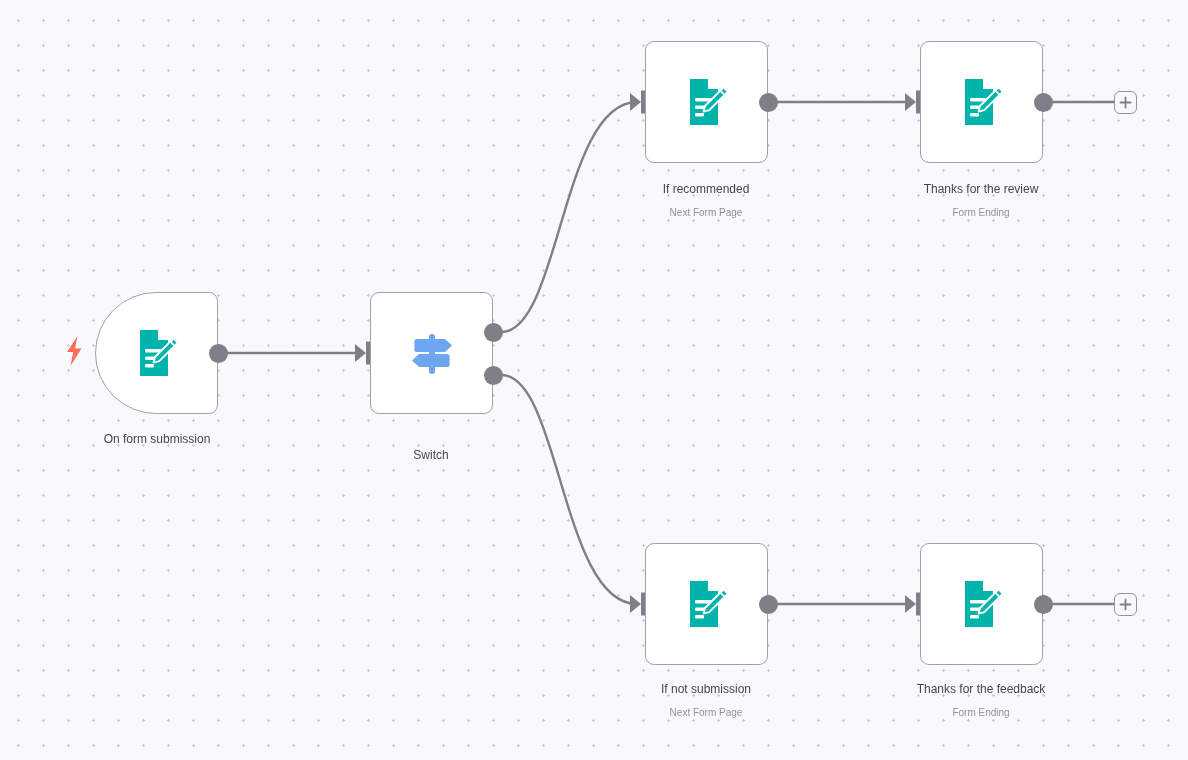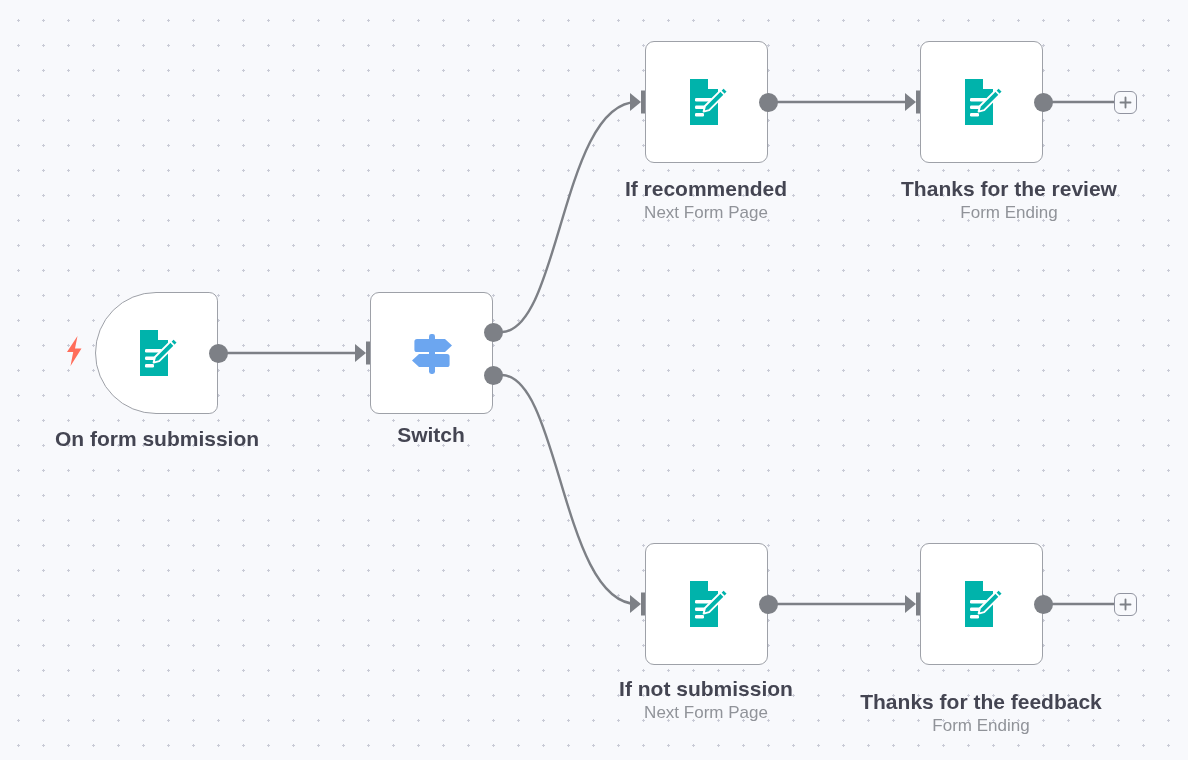--- a/index.html
+++ b/index.html
@@ -57,28 +57,28 @@
     display: block;
   }
 
   
   .caption {
     position: absolute;
     text-align: center;
     width: 330px;
   }
   .caption .title {
-    font-size: 21px;
-    font-weight: bold;
+    font-size: 12px;
+    font-weight: normal;
     color: #444552;
     line-height: 22px;
     white-space: nowrap;
   }
   .caption .subtitle {
-    font-size: 17px;
+    font-size: 10px;
     font-weight: normal;
     color: #909399;
     line-height: 19px;
     margin-top: 3px;
     white-space: nowrap;
   }
 
   
   .out-dot {
     position: absolute;
@@ -177,21 +177,21 @@
         <rect x="25" y="9" width="6" height="40" rx="2.4" fill="#6ca6f0"></rect>
         <path d="M13 14 h28 l7 6.5 -7 6.5 h-28 a2.6 2.6 0 0 1 -2.6 -2.6 v-7.8 a2.6 2.6 0 0 1 2.6 -2.6 z" fill="#6ca6f0"></path>
         <path d="M43 29 h-28 l-7 6.5 7 6.5 h28 a2.6 2.6 0 0 0 2.6 -2.6 v-7.8 a2.6 2.6 0 0 0 -2.6 -2.6 z" fill="#6ca6f0"></path>
       </svg>
     </span>
   </div>
 
   <div class="out-dot" style="left:484px; top:323px;"></div>
   <div class="out-dot" style="left:484px; top:366px;"></div>
 
-  <div class="caption" style="left:266px; top:424px;">
+  <div class="caption" style="left:266px; top:444px;">
     <div class="title">Switch</div>
   </div>
 
   <div class="in-marker" style="left:630px; top:88px;">
     <svg viewBox="0 0 22 28" width="22" height="28">
       <path d="M0 5 L11 14 L0 23 Z" fill="#7d8086"></path>
       <rect x="11" y="2.5" width="8" height="23" fill="#7d8086"></rect>
     </svg>
   </div>
 
@@ -230,21 +230,21 @@
         <rect x="16" y="31.5" width="12" height="3.4" rx="1.2" fill="#ffffff"></rect>
         <rect x="16" y="39" width="9" height="3.4" rx="1.2" fill="#ffffff"></rect>
         <path d="M44.6 13.4 l4.2 4.2 -18.6 18.6 -5.6 1.4 1.4 -5.6 z" fill="#00b3ab" stroke="#ffffff" stroke-width="1.9" stroke-linejoin="round"></path>
         <path d="M41.4 16.6 l4.2 4.2" stroke="#ffffff" stroke-width="1.7"></path>
       </svg>
     </span>
   </div>
 
   <div class="out-dot" style="left:1034px; top:93px;"></div>
 
-  <div class="caption" style="left:844px; top:178px;">
+  <div class="caption" style="left:816px; top:178px;">
     <div class="title">Thanks for the review</div>
     <div class="subtitle">Form Ending</div>
   </div>
 
   <div class="plus-btn" style="left:1114px; top:91px;">
     <svg viewBox="0 0 14 14" width="13" height="13">
       <path d="M7 1.6 V12.4 M1.6 7 H12.4" stroke="#7d8086" stroke-width="2" stroke-linecap="round"></path>
     </svg>
   </div>
 
@@ -290,21 +290,21 @@
         <rect x="16" y="31.5" width="12" height="3.4" rx="1.2" fill="#ffffff"></rect>
         <rect x="16" y="39" width="9" height="3.4" rx="1.2" fill="#ffffff"></rect>
         <path d="M44.6 13.4 l4.2 4.2 -18.6 18.6 -5.6 1.4 1.4 -5.6 z" fill="#00b3ab" stroke="#ffffff" stroke-width="1.9" stroke-linejoin="round"></path>
         <path d="M41.4 16.6 l4.2 4.2" stroke="#ffffff" stroke-width="1.7"></path>
       </svg>
     </span>
   </div>
 
   <div class="out-dot" style="left:1034px; top:595px;"></div>
 
-  <div class="caption" style="left:816px; top:678px;margin-top:13px;">
+  <div class="caption" style="left:816px; top:678px;">
     <div class="title">Thanks for the feedback</div>
     <div class="subtitle">Form Ending</div>
   </div>
 
   <div class="plus-btn" style="left:1114px; top:593px;">
     <svg viewBox="0 0 14 14" width="13" height="13">
       <path d="M7 1.6 V12.4 M1.6 7 H12.4" stroke="#7d8086" stroke-width="2" stroke-linecap="round"></path>
     </svg>
   </div>
 

